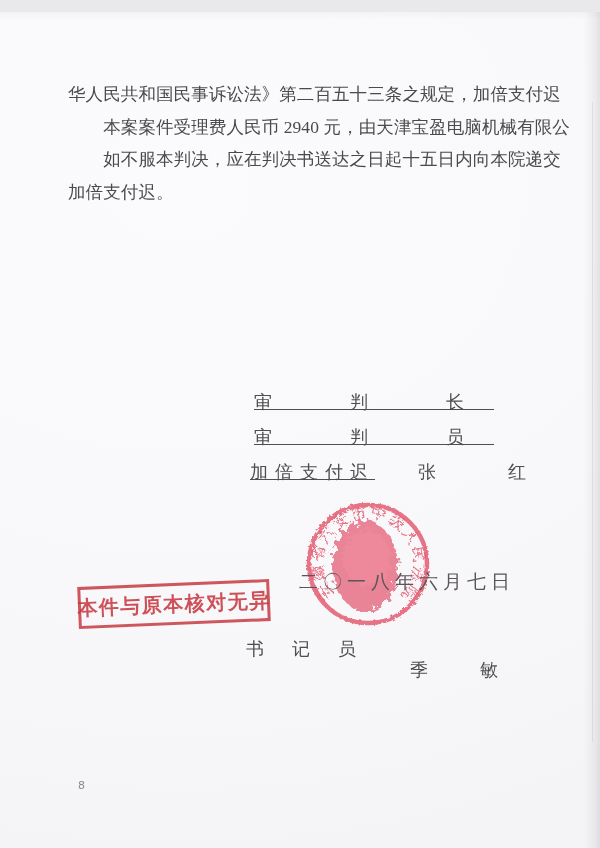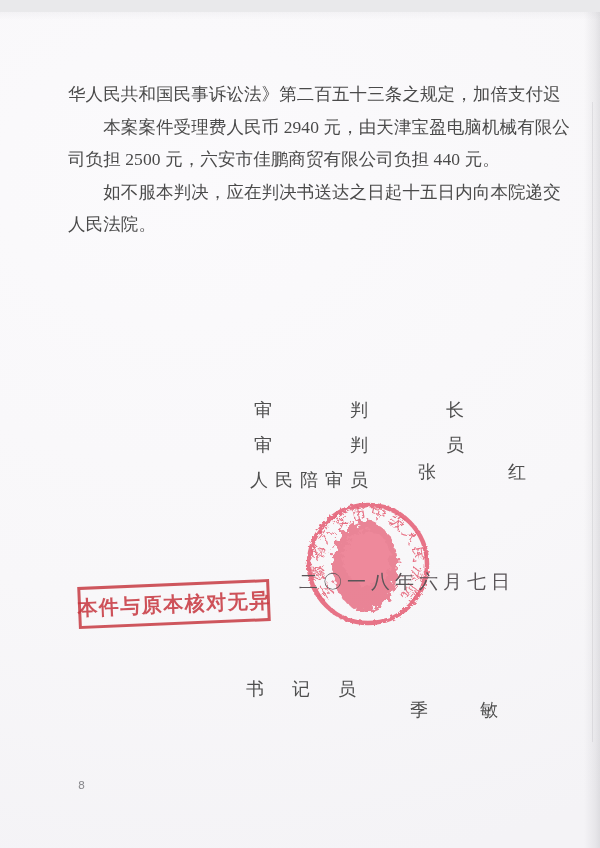--- a/index.html
+++ b/index.html
@@ -32,32 +32,32 @@
   }
 
   .body-text{
     position:absolute;left:68px;top:66px;width:478px;
     font-size:17.5px;line-height:32.5px;letter-spacing:0.1px;
     color:#4a4a4a;
   }
   .body-text div{white-space:pre;}
 
   .sig-row{position:absolute;height:24px;font-size:18px;color:#4e4e4e;white-space:pre;}
-  .sig-role{position:absolute;left:254px;top:8px;}
+  .sig-role{position:absolute;left:254px;top:0;text-decoration:underline;}
   .sig-name{position:absolute;left:418px;top:0;letter-spacing:12px;}
   .ls-wide{letter-spacing:30px;}
   .ls-narrow{letter-spacing:7px;}
 
   .date-line{
     position:absolute;left:299px;top:557px;
     font-size:19px;letter-spacing:5px;color:#5a5558;
     white-space:pre;z-index:5;
   }
 
-  .clerk-row{position:absolute;top:644px;height:24px;font-size:18px;color:#4e4e4e;white-space:pre;z-index:5;font-family:Liberation Serif, serif;}
+  .clerk-row{position:absolute;top:604px;height:24px;font-size:18px;color:#4e4e4e;white-space:pre;z-index:5;font-family:Liberation Serif, serif;}
   .clerk-role{position:absolute;left:246px;letter-spacing:28px;}
   .clerk-name{position:absolute;left:410px;letter-spacing:17px;}
 
   .seal{position:absolute;left:288px;top:468px;width:160px;height:164px;z-index:3;opacity:0.92;}
 
   .stamp{
     position:absolute;left:78px;top:571px;width:186px;height:36px;
     border:3px solid rgba(199,58,66,0.85);
     transform:rotate(-2.4deg);
     display:flex;align-items:center;justify-content:center;
@@ -78,33 +78,32 @@
 </head>
 <body>
 
 <div class="page">
 
   <div class="edge-top"></div>
 
   <div class="body-text">
     <div>华人民共和国民事诉讼法》第二百五十三条之规定，加倍支付迟</div>
     <div>　　本案案件受理费人民币 2940 元，由天津宝盈电脑机械有限公</div>
-    <div>司负担 2500 元，六安市佳鹏商贸有限公司负担 440 元。</div>
     <div>　　如不服本判决，应在判决书送达之日起十五日内向本院递交</div>
-    <div>人民法院。</div>
+    <div>加倍支付迟。</div>
   </div>
 
   <div class="sig-row" style="top:378px;left:0;width:600px;">
     <span class="sig-role ls-wide">审　判　长</span>
   </div>
   <div class="sig-row" style="top:413px;left:0;width:600px;">
     <span class="sig-role ls-wide">审　判　员</span>
   </div>
   <div class="sig-row" style="top:448px;left:0;width:600px;">
-    <span class="sig-role ls-narrow" style="left:250px;">人民陪审员</span>
+    <span class="sig-role ls-narrow" style="left:250px;">加倍支付迟</span>
     <span class="sig-name">张　　红</span>
   </div>
 
   <svg class="seal" viewBox="0 0 160 164">
     <defs>
       <filter id="mottle" x="-30%" y="-30%" width="160%" height="160%">
         <feTurbulence type="fractalNoise" baseFrequency="0.18" numOctaves="3" seed="7" result="n"></feTurbulence>
         <feDisplacementMap in="SourceGraphic" in2="n" scale="14"></feDisplacementMap>
       </filter>
       <filter id="rough" x="-20%" y="-20%" width="140%" height="140%">

